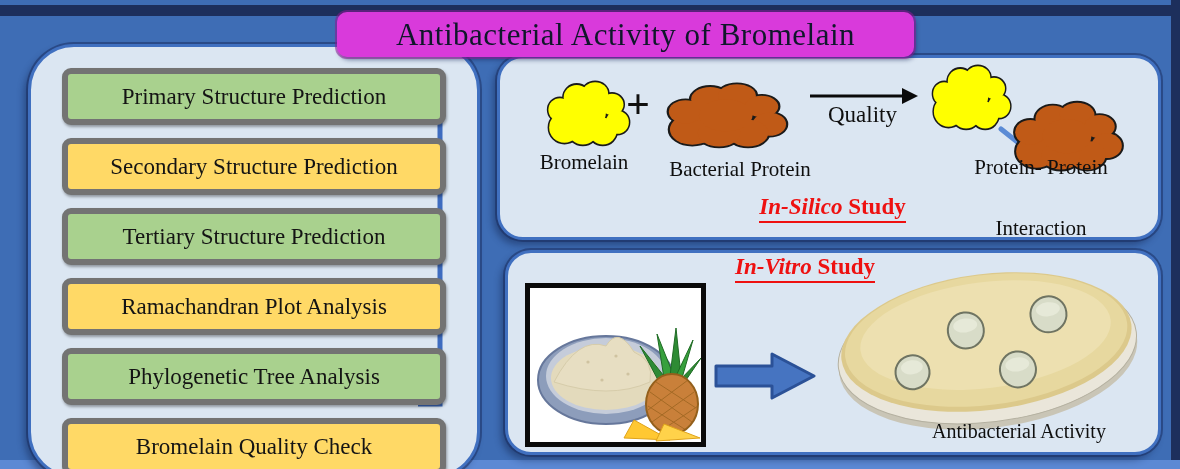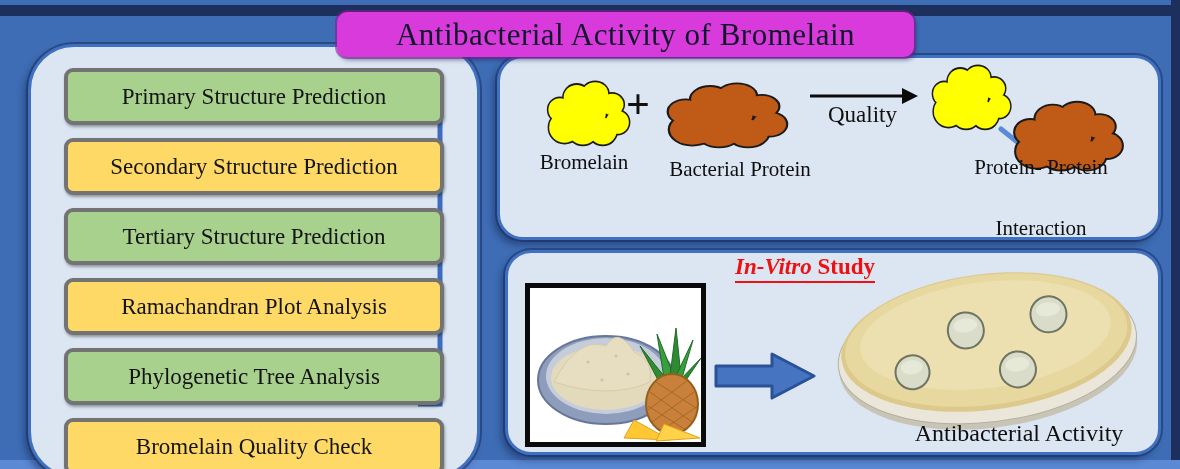--- a/index.html
+++ b/index.html
@@ -18,21 +18,21 @@
     background:var(--panel,#DBE6F2);
     border:3px solid var(--panel-border,#4070C0);
     box-shadow:0 0 0 2px rgba(23,42,92,.5), -4px 5px 7px rgba(15,30,70,.45);
   }
   #left-panel{left:28px;top:44px;width:446px;height:407px;border-radius:46px;
     display:flex;flex-direction:column;gap:13px;padding-top:21px;align-items:center;box-sizing:content-box;}
   #silico-panel{left:497px;top:55px;width:658px;height:179px;border-radius:26px;}
   #vitro-panel{left:505px;top:250px;width:650px;height:199px;border-radius:26px;}
   
   .step{
-    width:372px;height:50px;border:4px solid #737373;border-radius:9px;
+    width:372px;height:50px;border:6px solid #737373;border-radius:9px;
     display:flex;align-items:center;justify-content:center;
     font-size:23px;color:#141414;box-shadow:1px 2px 3px rgba(0,0,0,.35);
     position:relative;z-index:2;
   }
   .step:nth-child(odd){background:var(--green-box,#A9D18E);}
   .step:nth-child(even){background:var(--yellow-box,#FFD966);}
   
   #title-banner{
     left:337px;top:12px;width:577px;height:45px;z-index:6;
     background:var(--banner,#D93ADB);border-radius:10px;
@@ -40,21 +40,21 @@
     display:flex;align-items:center;justify-content:center;
     color:#0f172a;font-size:31px;letter-spacing:.5px;
   }
   svg{display:block;}
   .lbl{font-size:21px;color:#0f0f0f;text-align:center;line-height:1.2;}
   .study-label{font-size:23px;font-weight:bold;color:var(--red-text,#EE1111);text-align:center;}
   .study-label .u{display:inline-block;border-bottom:2px solid var(--red-text,#EE1111);padding-bottom:1px;}
   .plus{font-size:42px;font-weight:bold;color:#101010;line-height:1;}
   #docking-label{font-size:23px;color:#0f0f0f;text-align:center;}
   #frame{left:525px;top:283px;width:171px;height:154px;border:5px solid #0a0a0a;background:#fff;}
-  #antibacterial-label{font-size:24px;color:#0f0f0f;text-align:center;}
+  #antibacterial-label{font-size:20px;color:#0f0f0f;text-align:center;}
   #bracket-svg{left:0;top:0;pointer-events:none;z-index:1;}
 </style>
 </head>
 <body>
 
 <div id="stage" style="--background: #3E6DB5; --navy: #1D2F5C; --panel: #DBE6F2; --panel-border: #4070C0; --green-box: #A9D18E; --yellow-box: #FFD966; --banner: #D93ADB; --red-text: #EE1111; --yellow-cloud: #FFFF00; --brown-cloud: #C05A17; --arrow-blue: #4674C1;">
 
   <svg width="0" height="0" style="position:absolute">
     <defs>
       <g id="cloud-shape">
@@ -142,20 +142,23 @@
   <svg class="abs" style="left:928px;top:60px;color:var(--yellow-cloud,#FFFF00)" width="88" height="80" viewBox="0 0 120 90" preserveAspectRatio="none">
       <use href="#cloud-shape"></use>
     </svg>
   <svg class="abs" style="left:1008px;top:96px;color:var(--brown-cloud,#C05A17)" width="122" height="86" viewBox="0 0 120 90" preserveAspectRatio="none">
       <use href="#cloud-shape"></use>
     </svg>
 
   <div class="abs lbl" style="left:948px;top:155px;width:186px">Protein- Protein</div>
   <div class="abs lbl" style="left:948px;top:216px;width:186px">Interaction</div>
 
+  <div class="abs study-label" style="left:735px;top:194px;width:195px">
+    <span class="u"><i>In-Silico</i><span> Study</span></span>
+  </div>
 
   <div class="abs panel" id="vitro-panel"></div>
 
   <div class="abs study-label" style="left:715px;top:254px;width:180px">
     <span class="u"><i>In-Vitro</i><span> Study</span></span>
   </div>
 
   <div class="abs" id="frame">
     <svg width="171" height="154" viewBox="0 0 171 154">
       <ellipse cx="76" cy="92" rx="68" ry="44" fill="#8D9DBB" stroke="#66779B" stroke-width="2"></ellipse>

